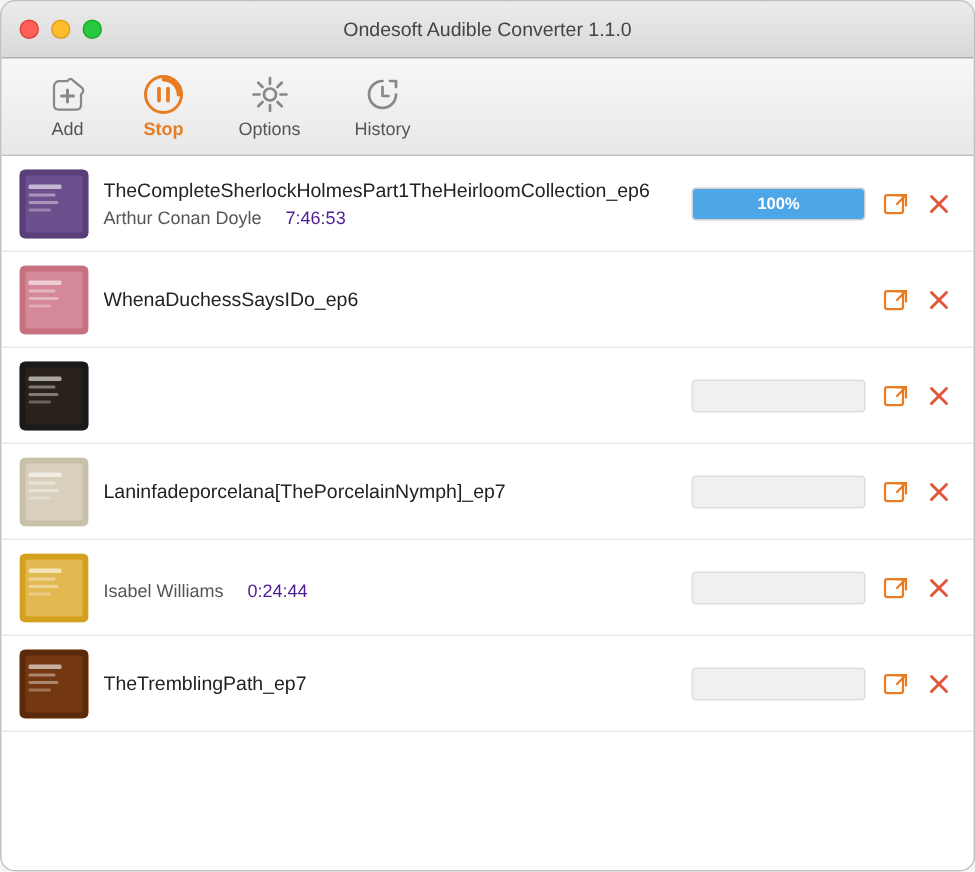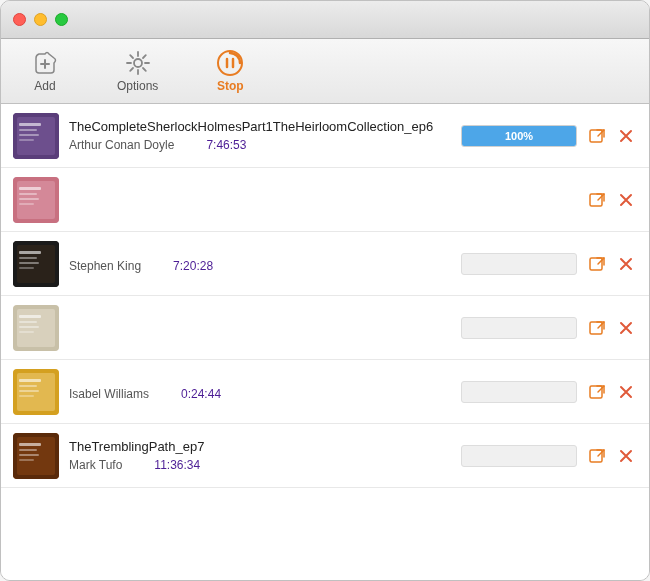--- a/index.html
+++ b/index.html
@@ -43,21 +43,21 @@
       font-weight: 500;
     }
 
     
     .toolbar {
       background: linear-gradient(to bottom, #f7f7f7, #e8e8e8);
       border-bottom: 1px solid #c0c0c0;
       display: flex;
       align-items: center;
       padding: 6px 20px;
-      gap: 38px;
+      gap: 16px;
     }
     .toolbar-item {
       display: flex;
       flex-direction: column;
       align-items: center;
       gap: 2px;
       cursor: pointer;
       padding: 4px 10px;
       border-radius: 6px;
     }
@@ -111,21 +111,21 @@
       font-size: 13px;
       color: #222;
       font-weight: 500;
       white-space: nowrap;
       overflow: hidden;
       text-overflow: ellipsis;
     }
     .book-meta {
       display: flex;
       align-items: center;
-      gap: 32px;
+      gap: 16px;
       margin-top: 4px;
     }
     .book-author {
       font-size: 12px;
       color: #555;
     }
     .book-duration {
       font-size: 12px;
       color: #4c1d95;
     }
@@ -181,55 +181,66 @@
   </style>
 </head>
 <body>
 
 <div class="title-bar">
   <div class="traffic-lights">
     <div class="traffic-light tl-close"></div>
     <div class="traffic-light tl-minimize"></div>
     <div class="traffic-light tl-maximize"></div>
   </div>
+  <span class="title-text">Ondesoft Audible Converter 1.1.0</span>
 </div>
 
 <div class="toolbar">
 
   <div class="toolbar-item">
     <div class="toolbar-icon icon-gray">
       <svg width="26" height="26" viewBox="0 0 26 26" fill="none">
         <path d="M13 4 Q15 1 17 4 L22 8 Q25 10 22 13 L22 20 Q22 23 19 23 L7 23 Q4 23 4 20 L4 8 Q4 5 7 4 Z" stroke="#888" stroke-width="1.5" fill="none"></path>
         <path d="M9 14 L17 14 M13 10 L13 18" stroke="#888" stroke-width="2" stroke-linecap="round"></path>
       </svg>
     </div>
     <span class="toolbar-label">Add</span>
-  </div>
-
-  <div class="toolbar-item">
-    <div class="toolbar-icon icon-gray">
-      <svg width="26" height="26" viewBox="0 0 26 26" fill="none">
-        <circle cx="13" cy="13" r="4" stroke="#888" stroke-width="1.8" fill="none"></circle>
-        <path d="M13 2 L13 6 M13 20 L13 24 M2 13 L6 13 M20 13 L24 13 M5.2 5.2 L8 8 M18 18 L20.8 20.8 M20.8 5.2 L18 8 M8 18 L5.2 20.8" stroke="#888" stroke-width="1.8" stroke-linecap="round"></path>
-      </svg>
-    </div>
-    <span class="toolbar-label">Options</span>
   </div>
 
   <div class="toolbar-item active">
     <div class="toolbar-icon icon-orange">
       <svg width="28" height="28" viewBox="0 0 28 28" fill="none">
         <circle cx="14" cy="14" r="12" stroke="#e87c22" stroke-width="2" fill="none"></circle>
         <path d="M14 4 A10 10 0 0 1 24 14" stroke="#e87c22" stroke-width="2.5" stroke-linecap="round" fill="none"></path>
         <path d="M11 10 L11 18 M17 10 L17 18" stroke="#e87c22" stroke-width="2.5" stroke-linecap="round"></path>
       </svg>
     </div>
     <span class="toolbar-label">Stop</span>
   </div>
 
+  <div class="toolbar-item">
+    <div class="toolbar-icon icon-gray">
+      <svg width="26" height="26" viewBox="0 0 26 26" fill="none">
+        <circle cx="13" cy="13" r="4" stroke="#888" stroke-width="1.8" fill="none"></circle>
+        <path d="M13 2 L13 6 M13 20 L13 24 M2 13 L6 13 M20 13 L24 13 M5.2 5.2 L8 8 M18 18 L20.8 20.8 M20.8 5.2 L18 8 M8 18 L5.2 20.8" stroke="#888" stroke-width="1.8" stroke-linecap="round"></path>
+      </svg>
+    </div>
+    <span class="toolbar-label">Options</span>
+  </div>
+
+  <div class="toolbar-item">
+    <div class="toolbar-icon icon-gray">
+      <svg width="26" height="26" viewBox="0 0 26 26" fill="none">
+        <path d="M13 4 A9 9 0 1 0 22 13" stroke="#888" stroke-width="1.8" stroke-linecap="round" fill="none"></path>
+        <path d="M18 4 L22 4 L22 8" stroke="#888" stroke-width="1.8" stroke-linecap="round" stroke-linejoin="round" fill="none"></path>
+        <path d="M13 8 L13 14 L17 14" stroke="#888" stroke-width="1.8" stroke-linecap="round" stroke-linejoin="round" fill="none"></path>
+      </svg>
+    </div>
+    <span class="toolbar-label">History</span>
+  </div>
 </div>
 
 <div class="content" id="book-list">
     <div class="book-row">
     <div class="book-cover cover-1">
       <svg width="46" height="46" viewBox="0 0 46 46">
     <rect width="46" height="46" fill="#5a3e7a" rx="3"></rect>
     <rect x="4" y="4" width="38" height="38" fill="#8060a0" rx="2" opacity="0.5"></rect>
     <rect x="6" y="10" width="22" height="3" fill="rgba(255,255,255,0.6)" rx="1"></rect>
     <rect x="6" y="16" width="18" height="2" fill="rgba(255,255,255,0.4)" rx="1"></rect>
@@ -271,20 +282,21 @@
       <svg width="46" height="46" viewBox="0 0 46 46">
     <rect width="46" height="46" fill="#c87080" rx="3"></rect>
     <rect x="4" y="4" width="38" height="38" fill="#e0a0b0" rx="2" opacity="0.5"></rect>
     <rect x="6" y="10" width="22" height="3" fill="rgba(255,255,255,0.6)" rx="1"></rect>
     <rect x="6" y="16" width="18" height="2" fill="rgba(255,255,255,0.4)" rx="1"></rect>
     <rect x="6" y="21" width="20" height="2" fill="rgba(255,255,255,0.4)" rx="1"></rect>
     <rect x="6" y="26" width="15" height="2" fill="rgba(255,255,255,0.3)" rx="1"></rect>
   </svg>
     </div>
     <div class="book-info">
+      <div class="book-title">WhenaDuchessSaysIDo_ep6</div>
     </div>
     <div class="book-actions">
       <div class="action-btn" title="Open file location">
         <svg width="18" height="18" viewBox="0 0 18 18" fill="none">
           <rect x="1" y="3" width="12" height="12" rx="1.5" stroke="#e87c22" stroke-width="1.5" fill="none"></rect>
           <path d="M8 3 L15 3 L15 10" stroke="#e87c22" stroke-width="1.5" stroke-linecap="round" stroke-linejoin="round" fill="none"></path>
           <path d="M9 9 L15 3" stroke="#e87c22" stroke-width="1.5" stroke-linecap="round"></path>
         </svg>
       </div>
       <div class="action-btn close-btn" title="Remove">
@@ -299,24 +311,20 @@
       <svg width="46" height="46" viewBox="0 0 46 46">
     <rect width="46" height="46" fill="#1a1a1a" rx="3"></rect>
     <rect x="4" y="4" width="38" height="38" fill="#3a2a1a" rx="2" opacity="0.5"></rect>
     <rect x="6" y="10" width="22" height="3" fill="rgba(255,255,255,0.6)" rx="1"></rect>
     <rect x="6" y="16" width="18" height="2" fill="rgba(255,255,255,0.4)" rx="1"></rect>
     <rect x="6" y="21" width="20" height="2" fill="rgba(255,255,255,0.4)" rx="1"></rect>
     <rect x="6" y="26" width="15" height="2" fill="rgba(255,255,255,0.3)" rx="1"></rect>
   </svg>
     </div>
     <div class="book-info">
-      <div class="book-meta">
-        <span class="book-author">Stephen King</span>
-        <span class="book-duration">7:20:28</span>
-      </div>
     </div>
     <div class="book-progress-container">
       <div class="progress-bar-bg" style="background:#f0f0f0; border-color:#ddd;"></div>
     </div>
     <div class="book-actions">
       <div class="action-btn" title="Open file location">
         <svg width="18" height="18" viewBox="0 0 18 18" fill="none">
           <rect x="1" y="3" width="12" height="12" rx="1.5" stroke="#e87c22" stroke-width="1.5" fill="none"></rect>
           <path d="M8 3 L15 3 L15 10" stroke="#e87c22" stroke-width="1.5" stroke-linecap="round" stroke-linejoin="round" fill="none"></path>
           <path d="M9 9 L15 3" stroke="#e87c22" stroke-width="1.5" stroke-linecap="round"></path>
@@ -334,20 +342,21 @@
       <svg width="46" height="46" viewBox="0 0 46 46">
     <rect width="46" height="46" fill="#c8c0a8" rx="3"></rect>
     <rect x="4" y="4" width="38" height="38" fill="#e8e0d0" rx="2" opacity="0.5"></rect>
     <rect x="6" y="10" width="22" height="3" fill="rgba(255,255,255,0.6)" rx="1"></rect>
     <rect x="6" y="16" width="18" height="2" fill="rgba(255,255,255,0.4)" rx="1"></rect>
     <rect x="6" y="21" width="20" height="2" fill="rgba(255,255,255,0.4)" rx="1"></rect>
     <rect x="6" y="26" width="15" height="2" fill="rgba(255,255,255,0.3)" rx="1"></rect>
   </svg>
     </div>
     <div class="book-info">
+      <div class="book-title">Laninfadeporcelana[ThePorcelainNymph]_ep7</div>
     </div>
     <div class="book-progress-container">
       <div class="progress-bar-bg" style="background:#f0f0f0; border-color:#ddd;"></div>
     </div>
     <div class="book-actions">
       <div class="action-btn" title="Open file location">
         <svg width="18" height="18" viewBox="0 0 18 18" fill="none">
           <rect x="1" y="3" width="12" height="12" rx="1.5" stroke="#e87c22" stroke-width="1.5" fill="none"></rect>
           <path d="M8 3 L15 3 L15 10" stroke="#e87c22" stroke-width="1.5" stroke-linecap="round" stroke-linejoin="round" fill="none"></path>
           <path d="M9 9 L15 3" stroke="#e87c22" stroke-width="1.5" stroke-linecap="round"></path>
@@ -401,24 +410,20 @@
     <rect width="46" height="46" fill="#5a2a0a" rx="3"></rect>
     <rect x="4" y="4" width="38" height="38" fill="#8b4513" rx="2" opacity="0.5"></rect>
     <rect x="6" y="10" width="22" height="3" fill="rgba(255,255,255,0.6)" rx="1"></rect>
     <rect x="6" y="16" width="18" height="2" fill="rgba(255,255,255,0.4)" rx="1"></rect>
     <rect x="6" y="21" width="20" height="2" fill="rgba(255,255,255,0.4)" rx="1"></rect>
     <rect x="6" y="26" width="15" height="2" fill="rgba(255,255,255,0.3)" rx="1"></rect>
   </svg>
     </div>
     <div class="book-info">
       <div class="book-title">TheTremblingPath_ep7</div>
-      <div class="book-meta">
-        <span class="book-author">Mark Tufo</span>
-        <span class="book-duration">11:36:34</span>
-      </div>
     </div>
     <div class="book-progress-container">
       <div class="progress-bar-bg" style="background:#f0f0f0; border-color:#ddd;"></div>
     </div>
     <div class="book-actions">
       <div class="action-btn" title="Open file location">
         <svg width="18" height="18" viewBox="0 0 18 18" fill="none">
           <rect x="1" y="3" width="12" height="12" rx="1.5" stroke="#e87c22" stroke-width="1.5" fill="none"></rect>
           <path d="M8 3 L15 3 L15 10" stroke="#e87c22" stroke-width="1.5" stroke-linecap="round" stroke-linejoin="round" fill="none"></path>
           <path d="M9 9 L15 3" stroke="#e87c22" stroke-width="1.5" stroke-linecap="round"></path>

